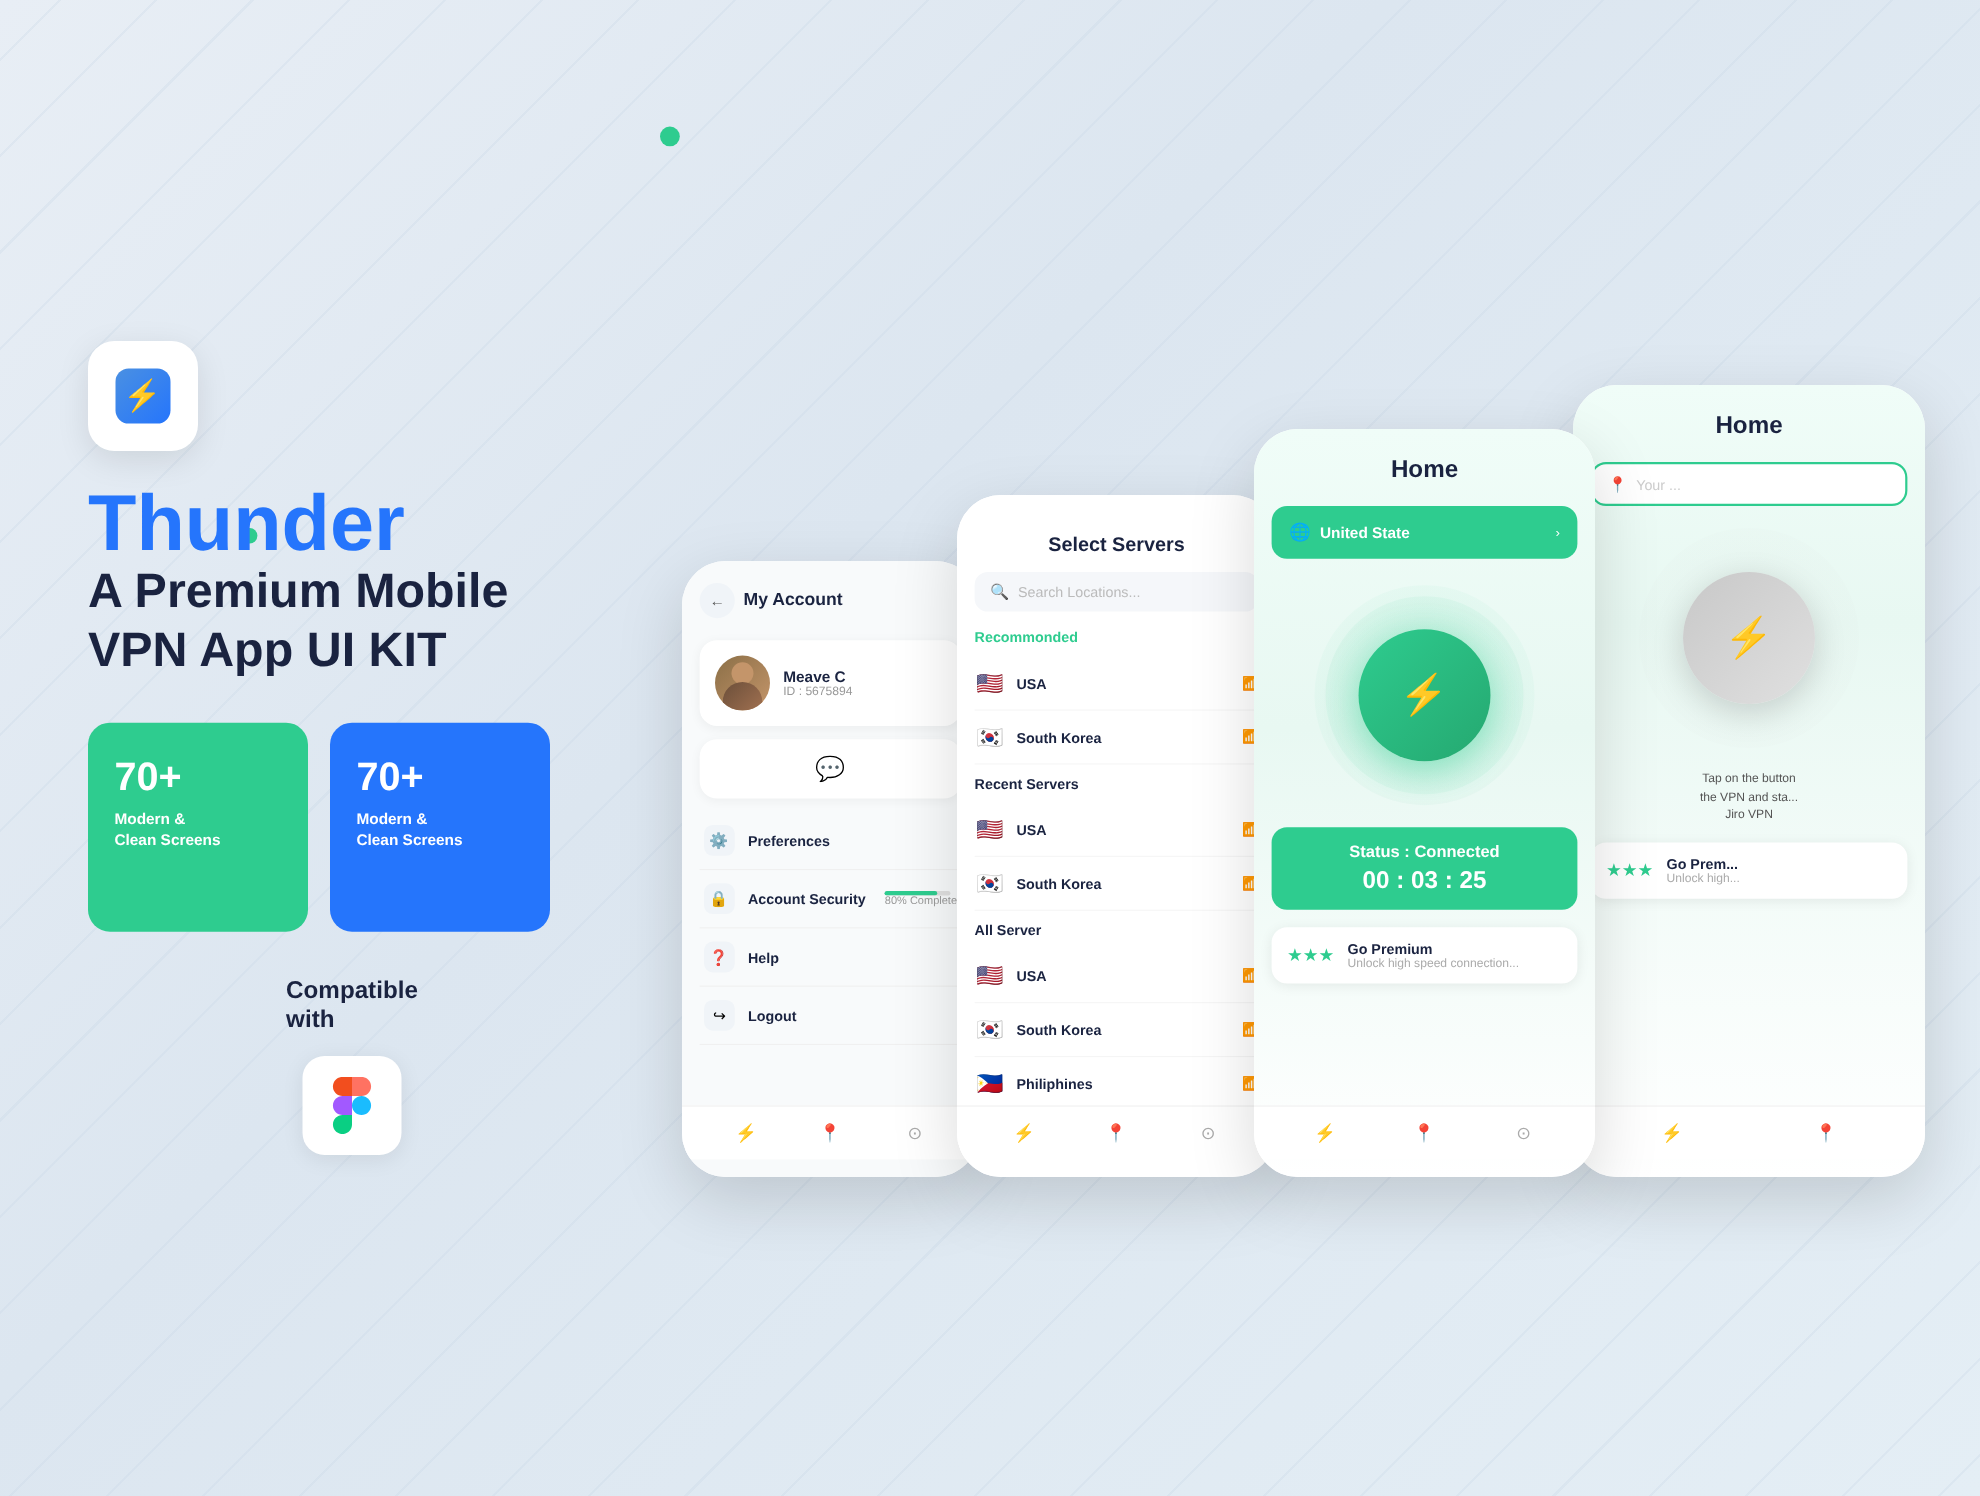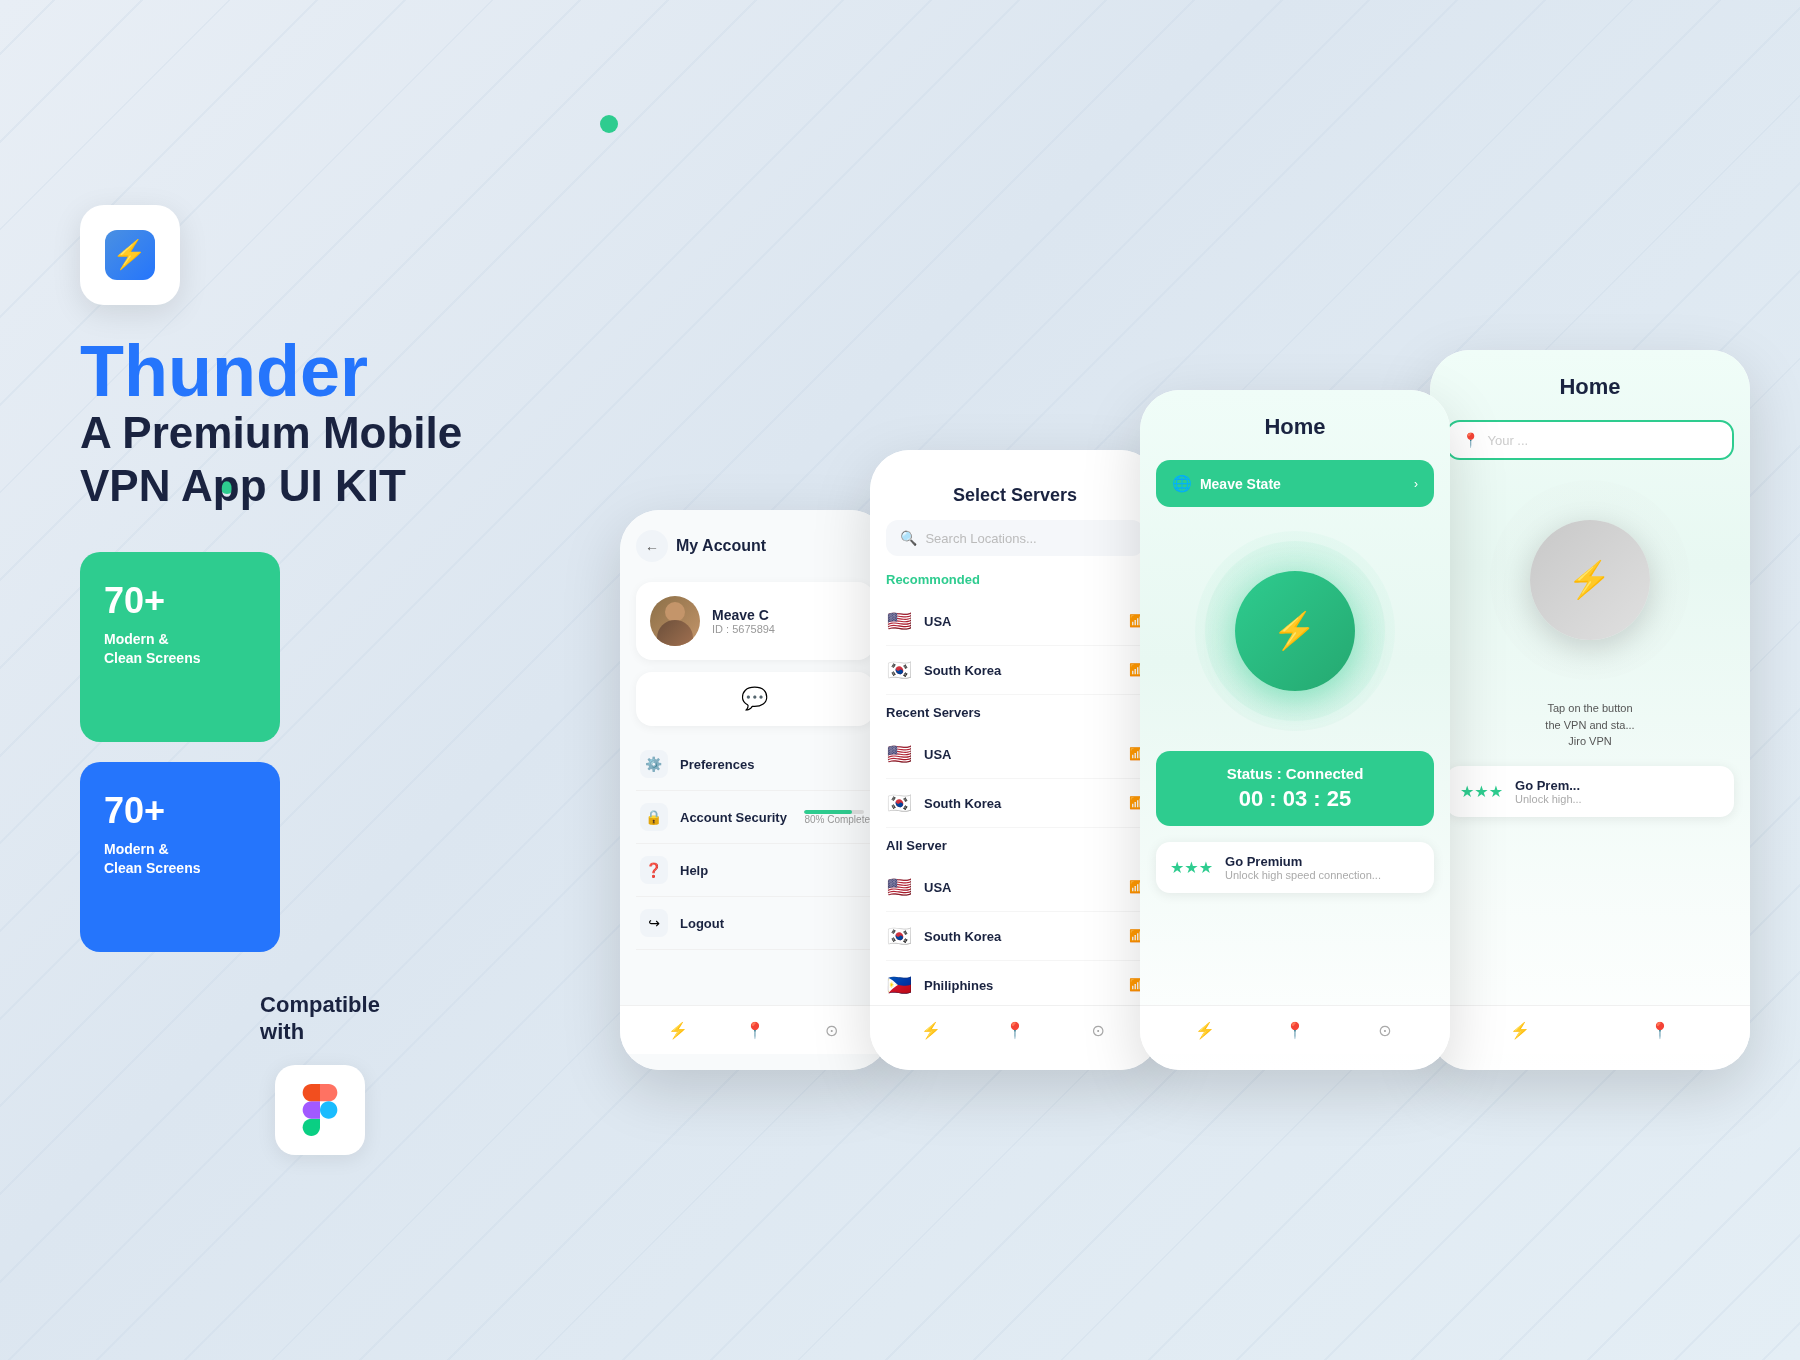--- a/index.html
+++ b/index.html
@@ -91,21 +91,20 @@
       font-size: 44px;
       font-weight: 700;
       color: #1a2340;
       line-height: 1.2;
     }
 
     .feature-cards {
       display: flex;
       gap: 20px;
       margin-top: 10px;
-      flex-direction: column;
     }
 
     .feature-card {
       width: 200px;
       height: 190px;
       border-radius: 20px;
       padding: 28px 24px;
       display: flex;
       flex-direction: column;
       justify-content: flex-start;
@@ -793,21 +792,21 @@
       </div>
 
       <div class="phone-wrapper">
         <div class="phone-mockup" style="width:310px;height:680px;">
           <div class="home-screen">
             <div class="home-title">Home</div>
 
             <div class="server-selector">
               <div class="server-selector-left">
                 <span class="flag">🌐</span>
-                <span class="country">Meave State</span>
+                <span class="country">United State</span>
               </div>
               <span class="chevron">›</span>
             </div>
 
             <div class="vpn-button-area">
               <div class="vpn-outer-ring">
                 <div class="vpn-button">
                   <span>⚡</span>
                 </div>
               </div>

